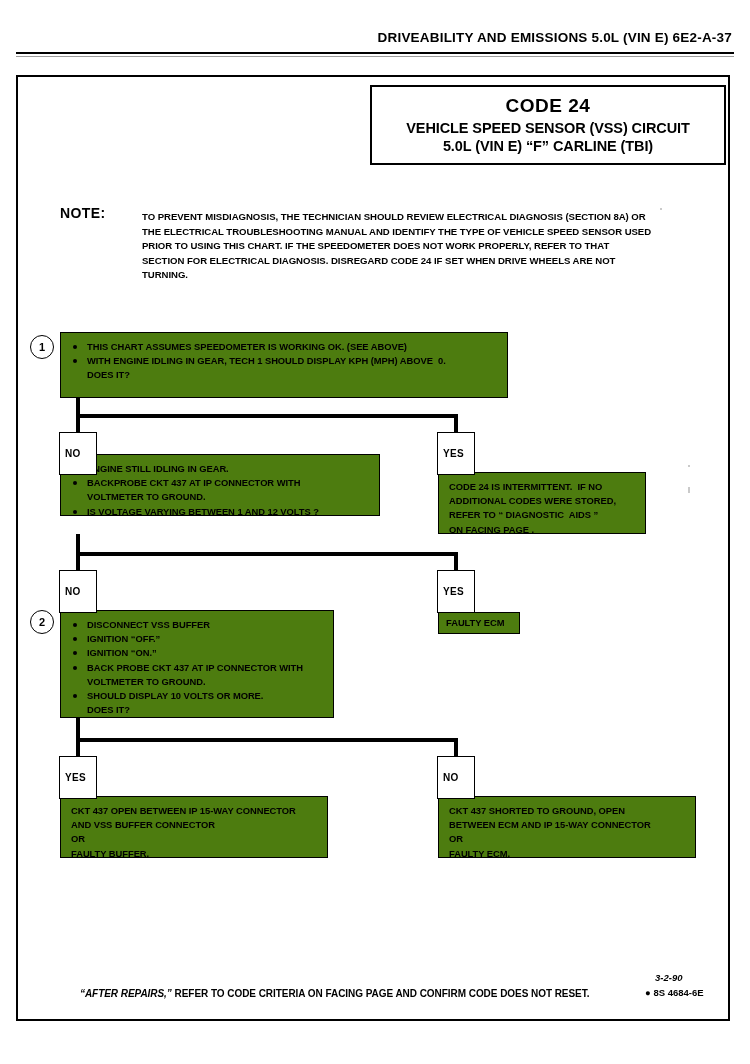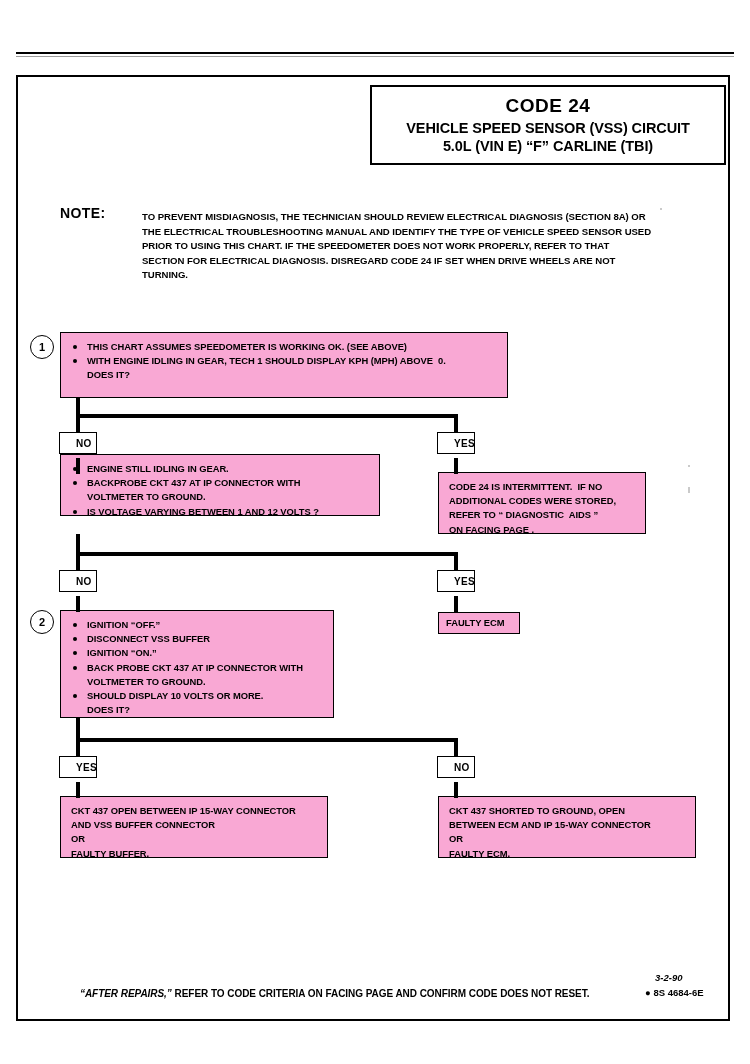--- a/index.html
+++ b/index.html
@@ -108,21 +108,21 @@
     font-weight: bold;
     line-height: 14.6px;
     letter-spacing: -0.05px;
   }
 
   
   .box {
     position: absolute;
     border: 1.6px solid #000;
     box-sizing: border-box;
-    background: #f9a8d4;
+    background: #4d7c0f;
     font-size: 9.4px;
     font-weight: bold;
     line-height: 14.2px;
     letter-spacing: -0.05px;
   }
   .box.pad {
     padding: 7px 8px 7px 10px;
   }
 
   ul.bullets {
@@ -144,30 +144,30 @@
     height: 4px;
     background: #000;
     border-radius: 50%;
   }
   .plain-lines > div { white-space: pre; }
 
   
   .tag {
     position: absolute;
     width: 38px;
-    height: 22px;
+    height: 43px;
     border: 1.6px solid #000;
     box-sizing: border-box;
     background: #fff;
     font-size: 10px;
     font-weight: bold;
     letter-spacing: 0.3px;
     display: flex;
     align-items: center;
-    padding-left: 16px;
+    padding-left: 5px;
     z-index: 3;
   }
 
   
   .step {
     position: absolute;
     width: 24px;
     height: 24px;
     border: 1.4px solid #000;
     border-radius: 50%;
@@ -232,20 +232,21 @@
     position: absolute;
     background: #8a8a8a;
     opacity: .45;
   }
 </style>
 </head>
 <body>
 
 <div class="page">
 
+  <div class="header">DRIVEABILITY AND EMISSIONS  5.0L  (VIN E)  6E2-A-37</div>
   <div class="header-rule"></div>
   <div class="header-rule-thin"></div>
 
   <div class="frame"></div>
 
   <div class="title-block">
     <div class="title-code">CODE 24</div>
     <div class="title-sub1">VEHICLE SPEED SENSOR (VSS) CIRCUIT</div>
     <div class="title-sub2">5.0L  (VIN E)  “F”  CARLINE  (TBI)</div>
   </div>
@@ -298,22 +299,22 @@
   <div class="tag" style="left:59px; top:570px;">NO</div>
   <div class="tag" style="left:437px; top:570px;">YES</div>
 
   <div class="vline" style="left:76px; top:596px; height:16px;"></div>
   <div class="vline" style="left:454px; top:596px; height:16px;"></div>
 
   <div class="step" style="left:30px; top:610px;">2</div>
 
   <div class="box pad" style="left:60px; top:610px; width:274px; height:108px;">
     <ul class="bullets">
+      <li>DISCONNECT VSS BUFFER</li>
       <li>IGNITION “OFF.”</li>
-      <li>DISCONNECT VSS BUFFER</li>
       <li>IGNITION “ON.”</li>
       <li style="white-space:pre;">BACK PROBE CKT 437 AT IP CONNECTOR WITH
 VOLTMETER TO GROUND.</li>
       <li style="white-space:pre;">SHOULD DISPLAY 10 VOLTS OR MORE.
 DOES IT?</li>
     </ul>
   </div>
 
   <div class="box" style="left:438px; top:612px; width:82px; height:22px; display:flex; align-items:center; padding-left:7px;">FAULTY ECM</div>
 

